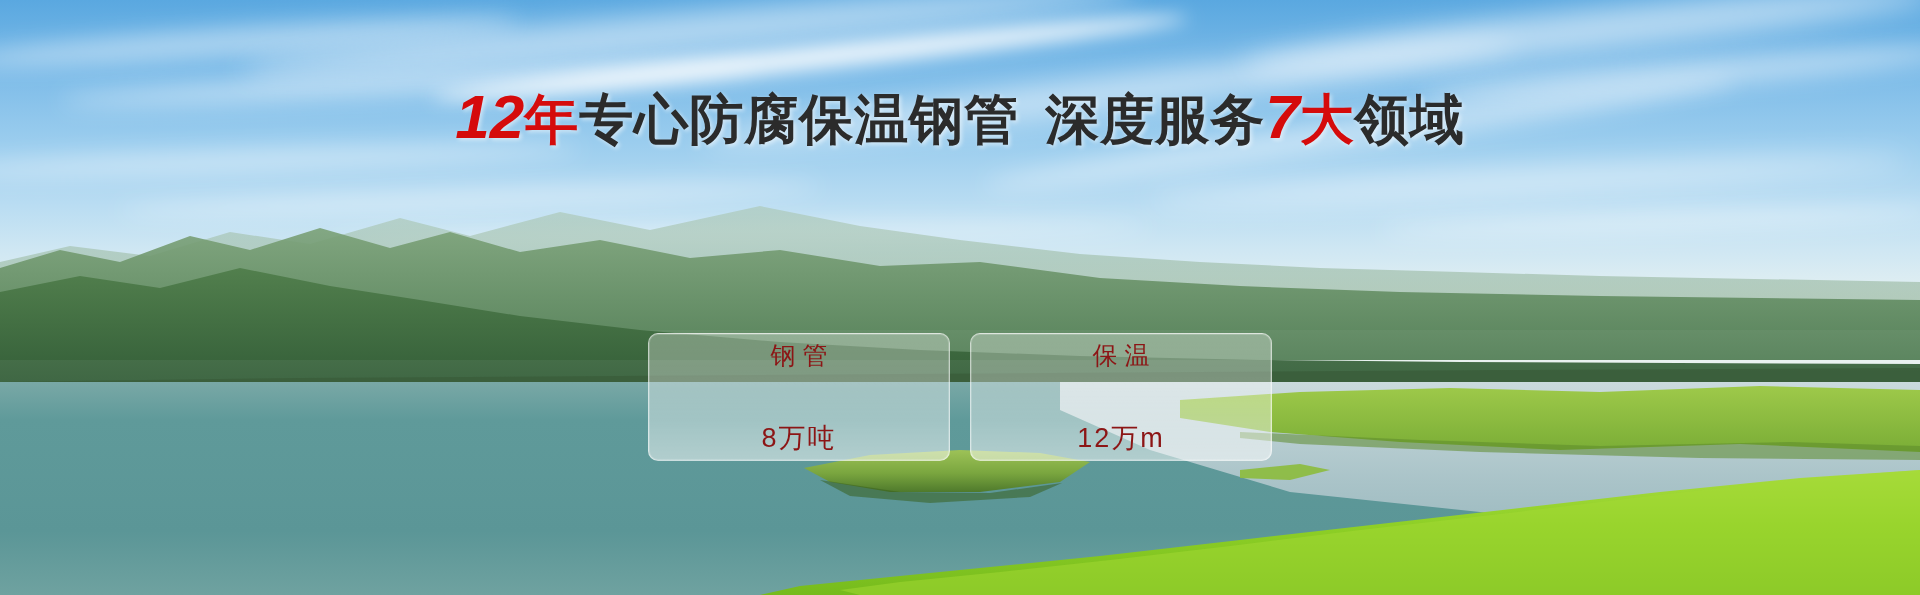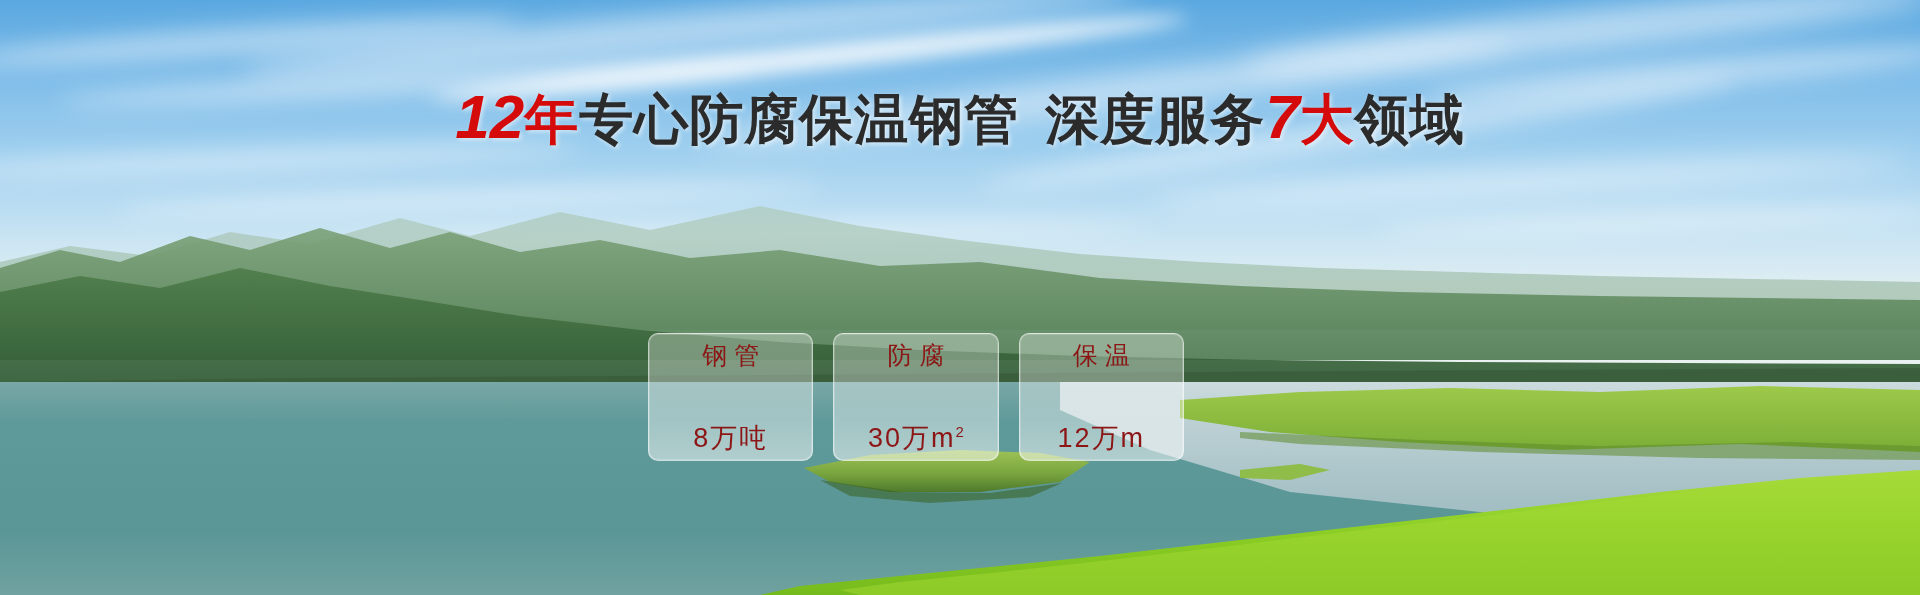--- a/index.html
+++ b/index.html
@@ -71,21 +71,21 @@
     color:#2b2b2b;
     background:transparent;
     text-shadow:1px 1px 2px rgba(255,255,255,0.5);
   }
   .subtitle .sp{display:inline-block;width:16px;}
 
   
   .cards{
     position:absolute;
     left:648px;top:333px;
-    width:536px;height:128px;
+    width:624px;height:128px;
     display:flex;
     gap:20px;
   }
   .card{
     position:relative;
     flex:1 1 0;
     border-radius:10px;
     background:linear-gradient(180deg,
         rgba(255,255,255,0.30) 0%,
         rgba(255,255,255,0.34) 45%,
@@ -210,24 +210,20 @@
   </div>
 
 
   <div class="cards">
 
     <div class="card">
       <div class="c-title">钢管</div>
       <div class="c-value"><span>8万吨</span></div>
     </div>
 
-    <div class="card">
-      <div class="c-title">防腐</div>
-      <div class="c-value"><span>30万m</span><sup>2</sup></div>
-    </div>
 
     <div class="card">
       <div class="c-title">保温</div>
       <div class="c-value"><span>12万m</span></div>
     </div>
 
   </div>
 
 </div>
 

